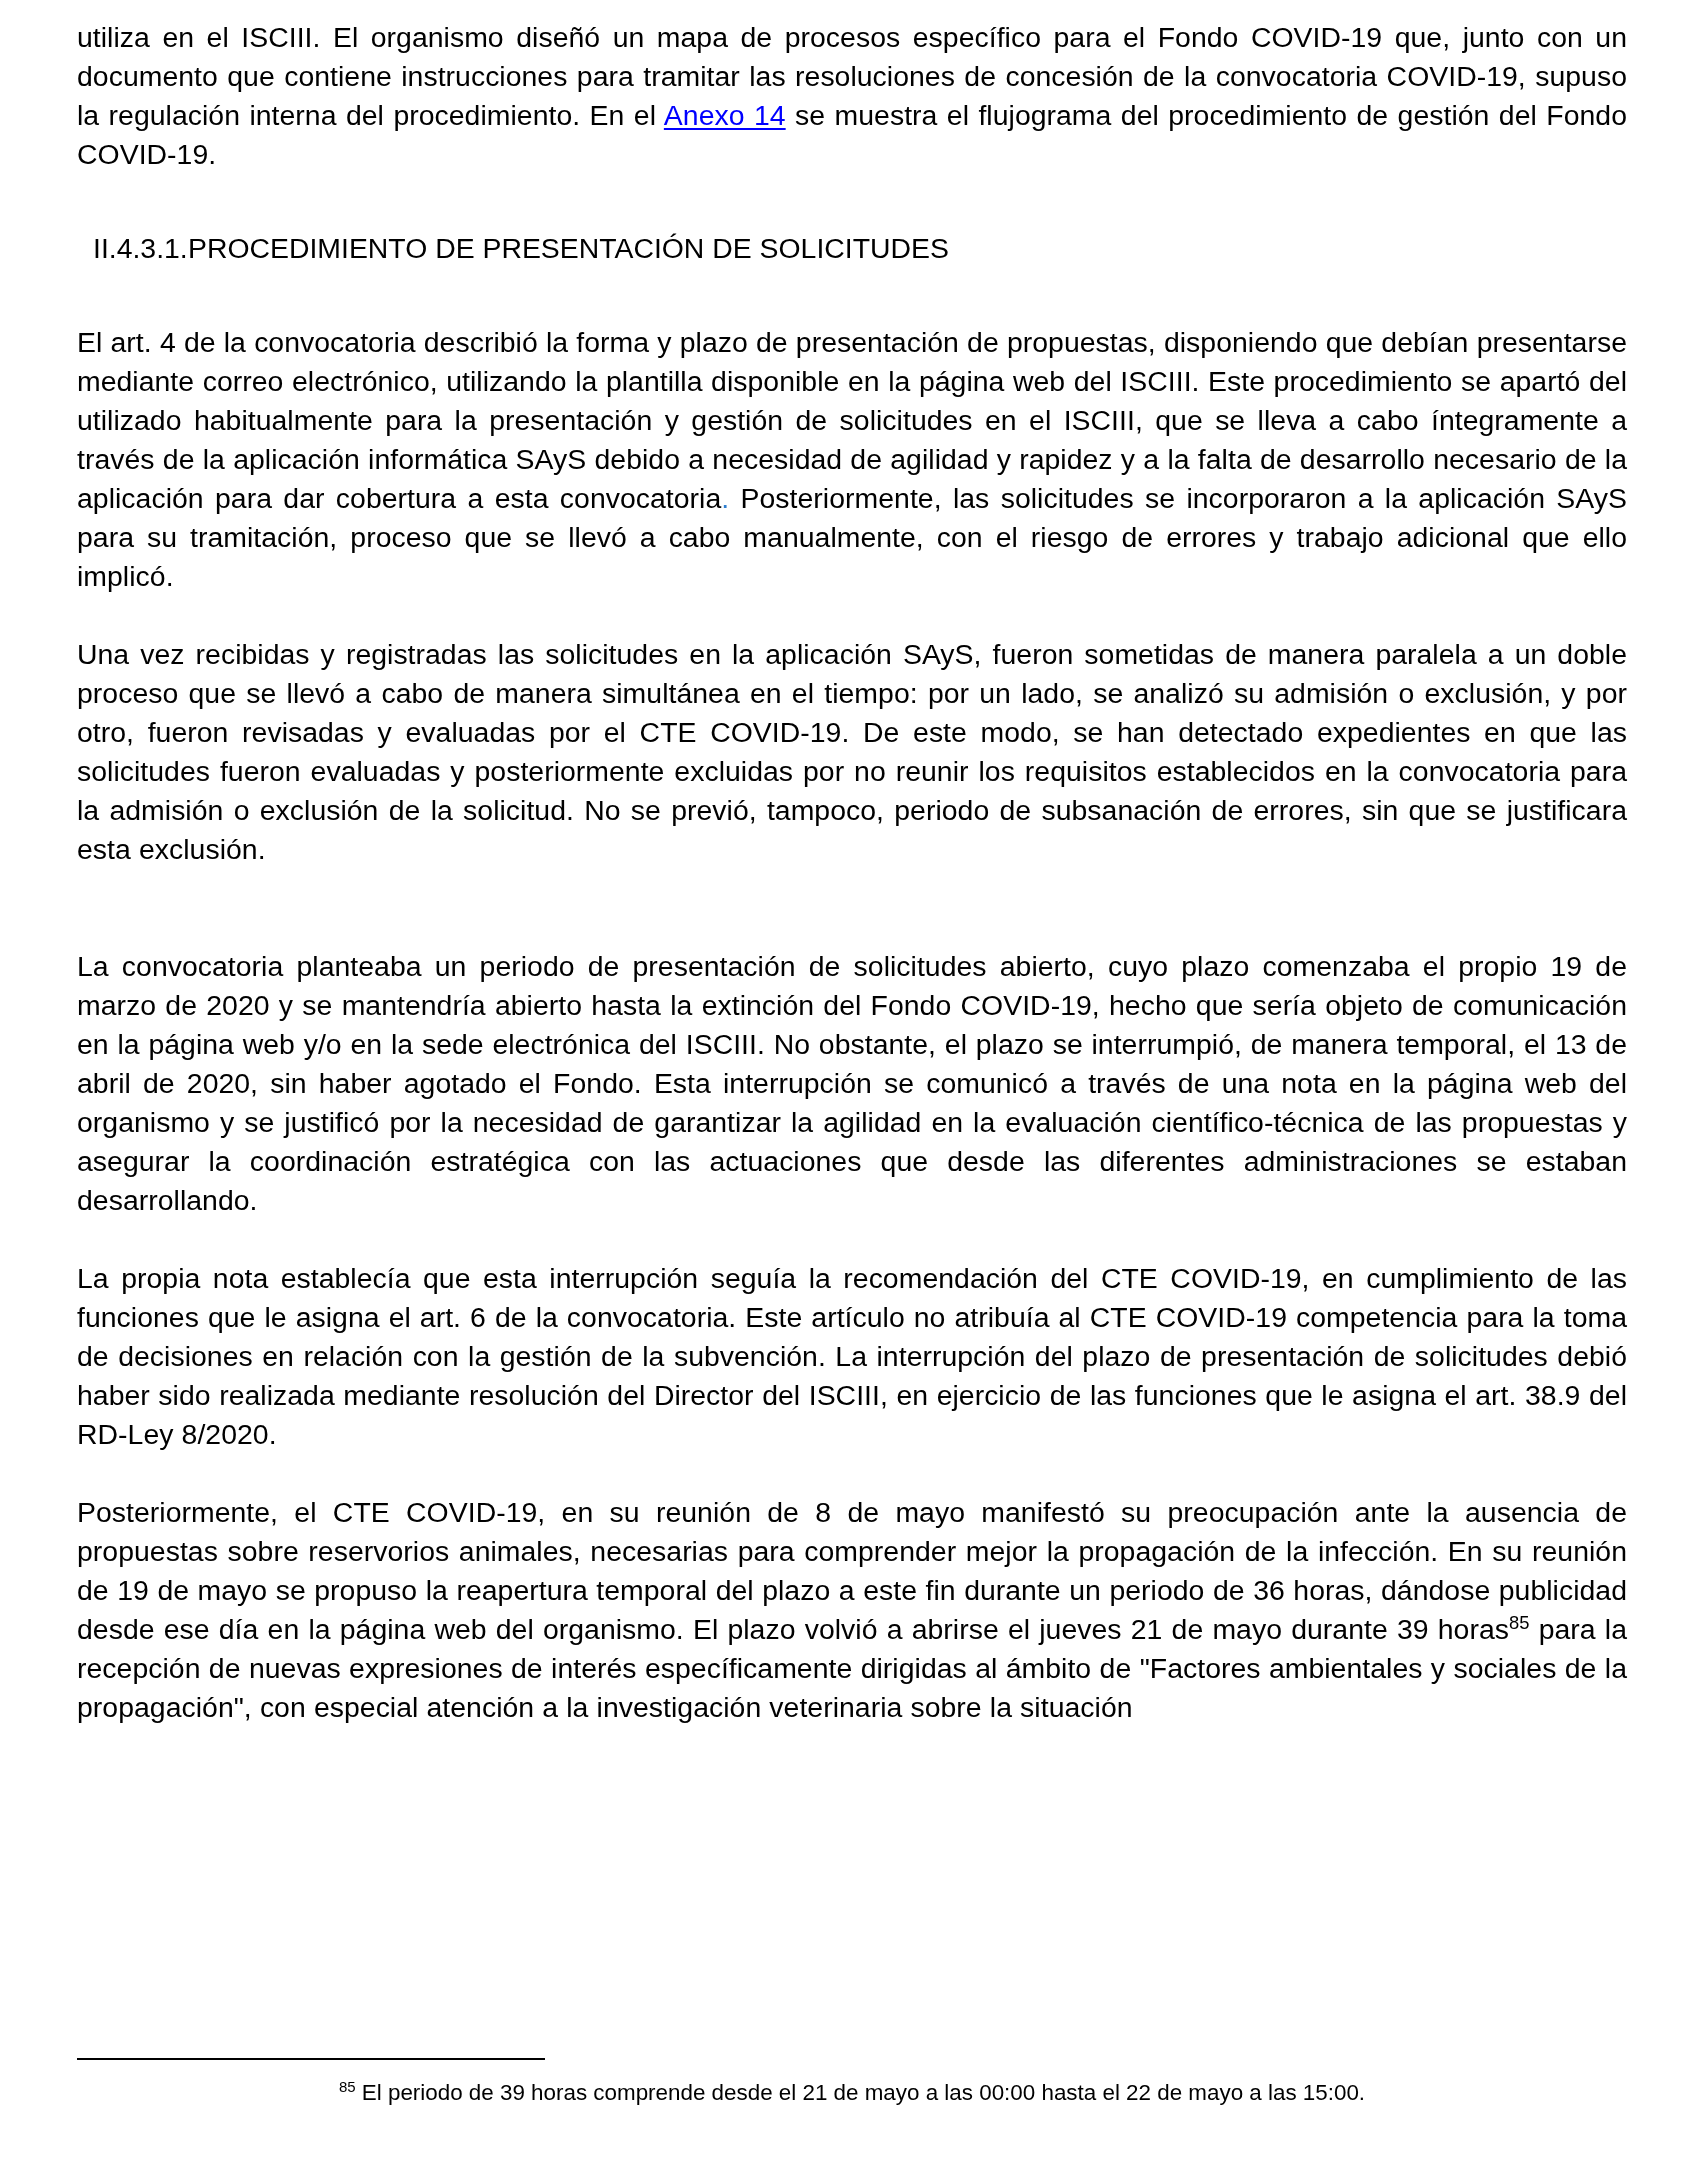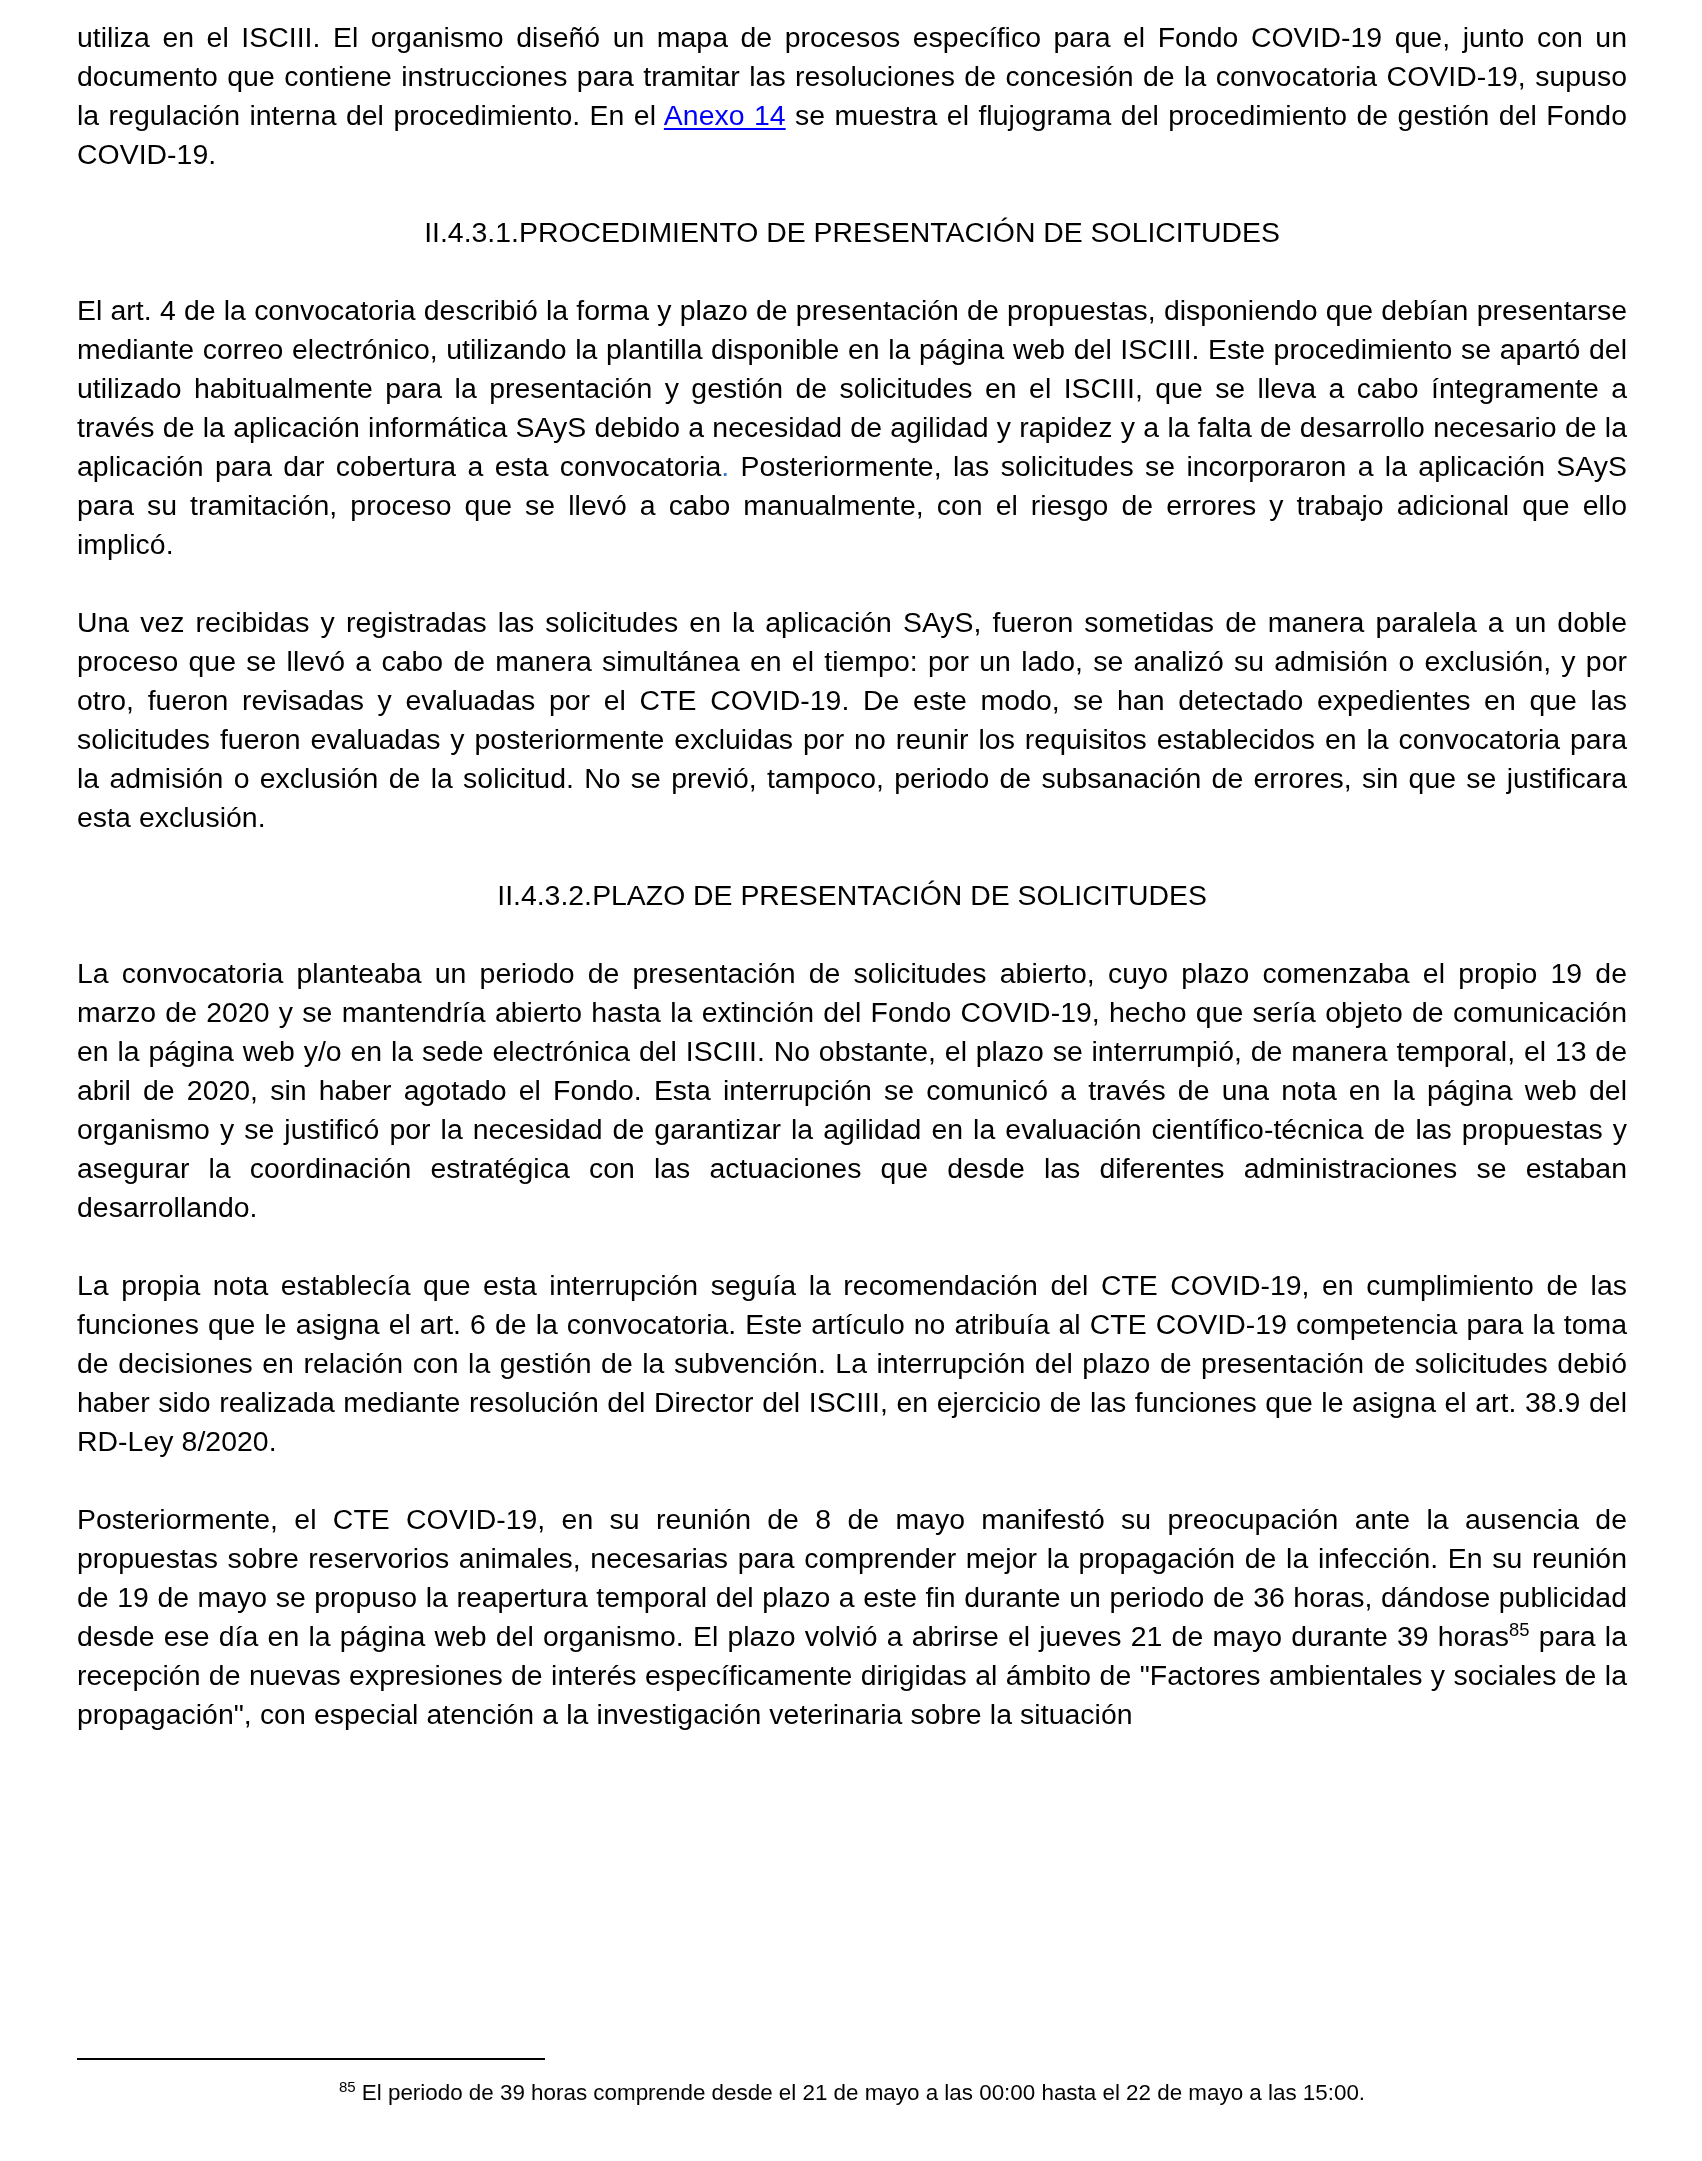--- a/index.html
+++ b/index.html
@@ -35,25 +35,25 @@
     font-size: 28.4px;
     line-height: 39px;
     text-align: justify;
     text-justify: inter-word;
     letter-spacing: 0.04px;
     word-spacing: 0.2px;
     -webkit-hyphens: none;
     hyphens: none;
   }
   h2.section-heading {
-    margin: 0;
+    margin: 16px;
     font-size: 28.4px;
     line-height: 39px;
     font-weight: normal;
-    text-align: center;
+    text-align: left;
     white-space: nowrap;
   }
   h2.section-heading .num {
     display: inline-block;
     min-width: 95px;
   }
   .gap-par { height: 39px; }
   .gap-head-before { height: 39px; }
   .gap-head-after { height: 39px; }
   a.doc-link {
@@ -112,21 +112,20 @@
     <div class="gap-head-after"></div>
 
     <p class="body-par"><span>El art. 4 de la convocatoria describió la forma y plazo de presentación de propuestas, disponiendo que debían presentarse mediante correo electrónico, utilizando la plantilla disponible en la página web del ISCIII. Este procedimiento se apartó del utilizado habitualmente para la presentación y gestión de solicitudes en el ISCIII, que se lleva a cabo íntegramente a través de la aplicación informática SAyS debido a necesidad de agilidad y rapidez y a la falta de desarrollo necesario de la aplicación para dar cobertura a esta convocatoria</span><span class="bluedot">.</span><span> Posteriormente, las solicitudes se incorporaron a la aplicación SAyS para su tramitación, proceso que se llevó a cabo manualmente, con el riesgo de errores y trabajo adicional que ello implicó.</span></p>
 
     <div class="gap-par"></div>
 
     <p class="body-par">Una vez recibidas y registradas las solicitudes en la aplicación SAyS, fueron sometidas de manera paralela a un doble proceso que se llevó a cabo de manera simultánea en el tiempo: por un lado, se analizó su admisión o exclusión, y por otro, fueron revisadas y evaluadas por el CTE COVID-19. De este modo, se han detectado expedientes en que las solicitudes fueron evaluadas y posteriormente excluidas por no reunir los requisitos establecidos en la convocatoria para la admisión o exclusión de la solicitud. No se previó, tampoco, periodo de subsanación de errores, sin que se justificara esta exclusión.</p>
 
     <div class="gap-head-before"></div>
 
-    <h2 class="section-heading"><span class="num">II.4.3.2.</span><span>PLAZO DE PRESENTACIÓN DE SOLICITUDES</span></h2>
 
     <div class="gap-head-after"></div>
 
     <p class="body-par">La convocatoria planteaba un periodo de presentación de solicitudes abierto, cuyo plazo comenzaba el propio 19 de marzo de 2020 y se mantendría abierto hasta la extinción del Fondo COVID-19, hecho que sería objeto de comunicación en la página web y/o en la sede electrónica del ISCIII. No obstante, el plazo se interrumpió, de manera temporal, el 13 de abril de 2020, sin haber agotado el Fondo. Esta interrupción se comunicó a través de una nota en la página web del organismo y se justificó por la necesidad de garantizar la agilidad en la evaluación científico-técnica de las propuestas y asegurar la coordinación estratégica con las actuaciones que desde las diferentes administraciones se estaban desarrollando.</p>
 
     <div class="gap-par"></div>
 
     <p class="body-par">La propia nota establecía que esta interrupción seguía la recomendación del CTE COVID-19, en cumplimiento de las funciones que le asigna el art. 6 de la convocatoria. Este artículo no atribuía al CTE COVID-19 competencia para la toma de decisiones en relación con la gestión de la subvención. La interrupción del plazo de presentación de solicitudes debió haber sido realizada mediante resolución del Director del ISCIII, en ejercicio de las funciones que le asigna el art. 38.9 del RD-Ley 8/2020.</p>
 
     <div class="gap-par"></div>

